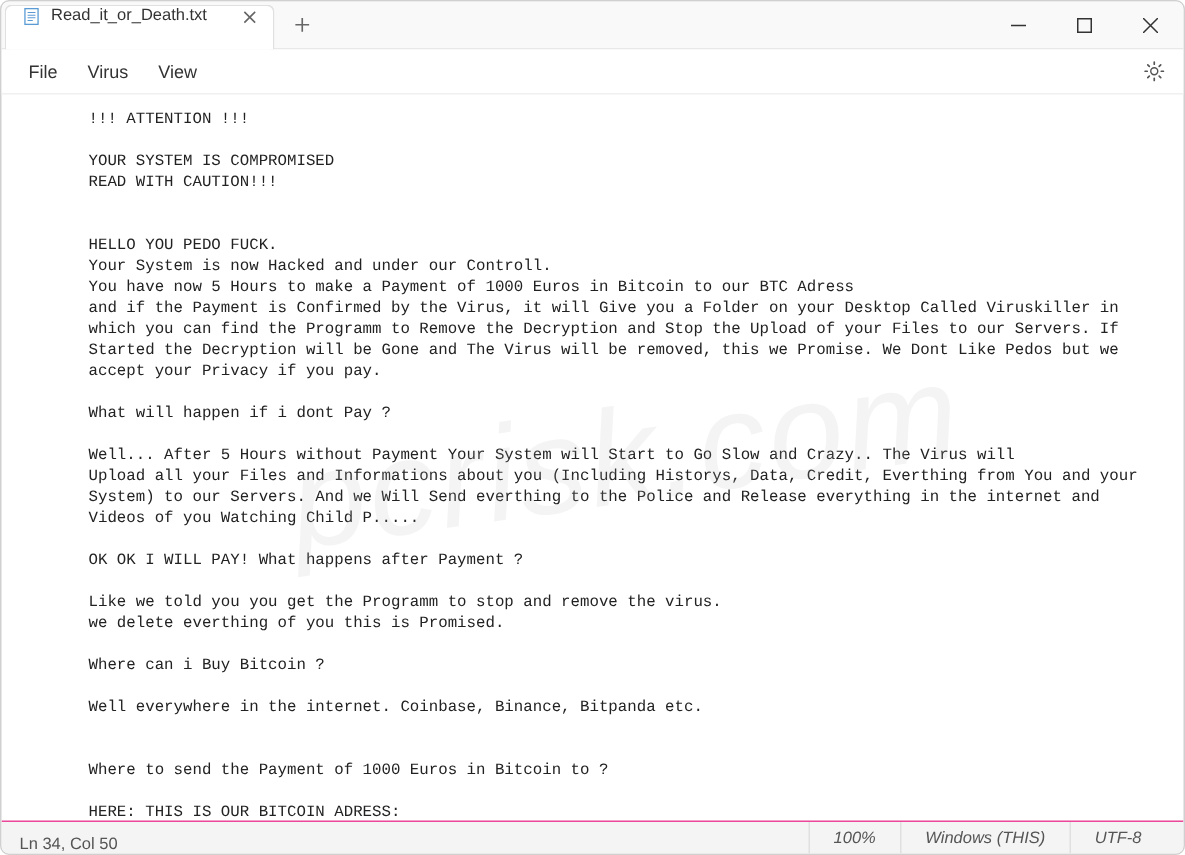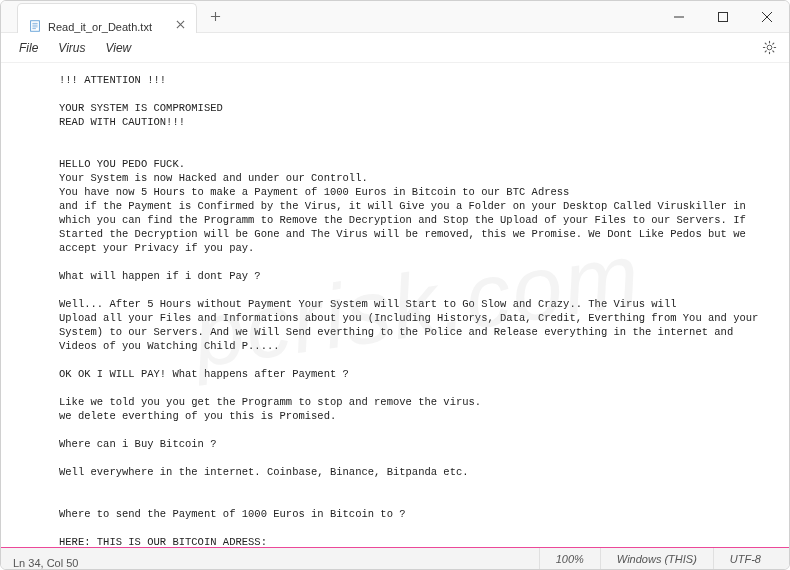--- a/index.html
+++ b/index.html
@@ -20,28 +20,28 @@
     }
     .titlebar {
       display: flex;
       align-items: center;
       height: 32px;
       background: #f9f9f9;
       border-bottom: 1px solid #e8e8e8;
     }
     .tab {
       display: flex;
-      align-items: flex-end;
+      align-items: flex-start;
       padding: 0 8px 0 10px;
       height: 30px;
       background: #ffffff;
       border: 1px solid #e0e0e0;
       border-bottom: none;
       border-radius: 5px 5px 0 0;
-      margin-left: 16px;
+      margin-left: 2px;
       margin-top: 2px;
       min-width: 180px;
       position: relative;
     }
     .tab-icon {
       width: 14px;
       height: 14px;
       margin-right: 6px;
       display: flex;
       align-items: center;
@@ -101,21 +101,20 @@
       padding: 0 8px;
       background: #ffffff;
       border-bottom: 1px solid #f0f0f0;
     }
     .menu-item {
       padding: 4px 10px;
       font-size: 12px;
       color: #333;
       cursor: pointer;
       border-radius: 3px;
-      font-style: italic;
     }
     .settings-btn {
       margin-left: auto;
       width: 24px;
       height: 24px;
       display: flex;
       align-items: center;
       justify-content: center;
       cursor: pointer;
       color: #555;

